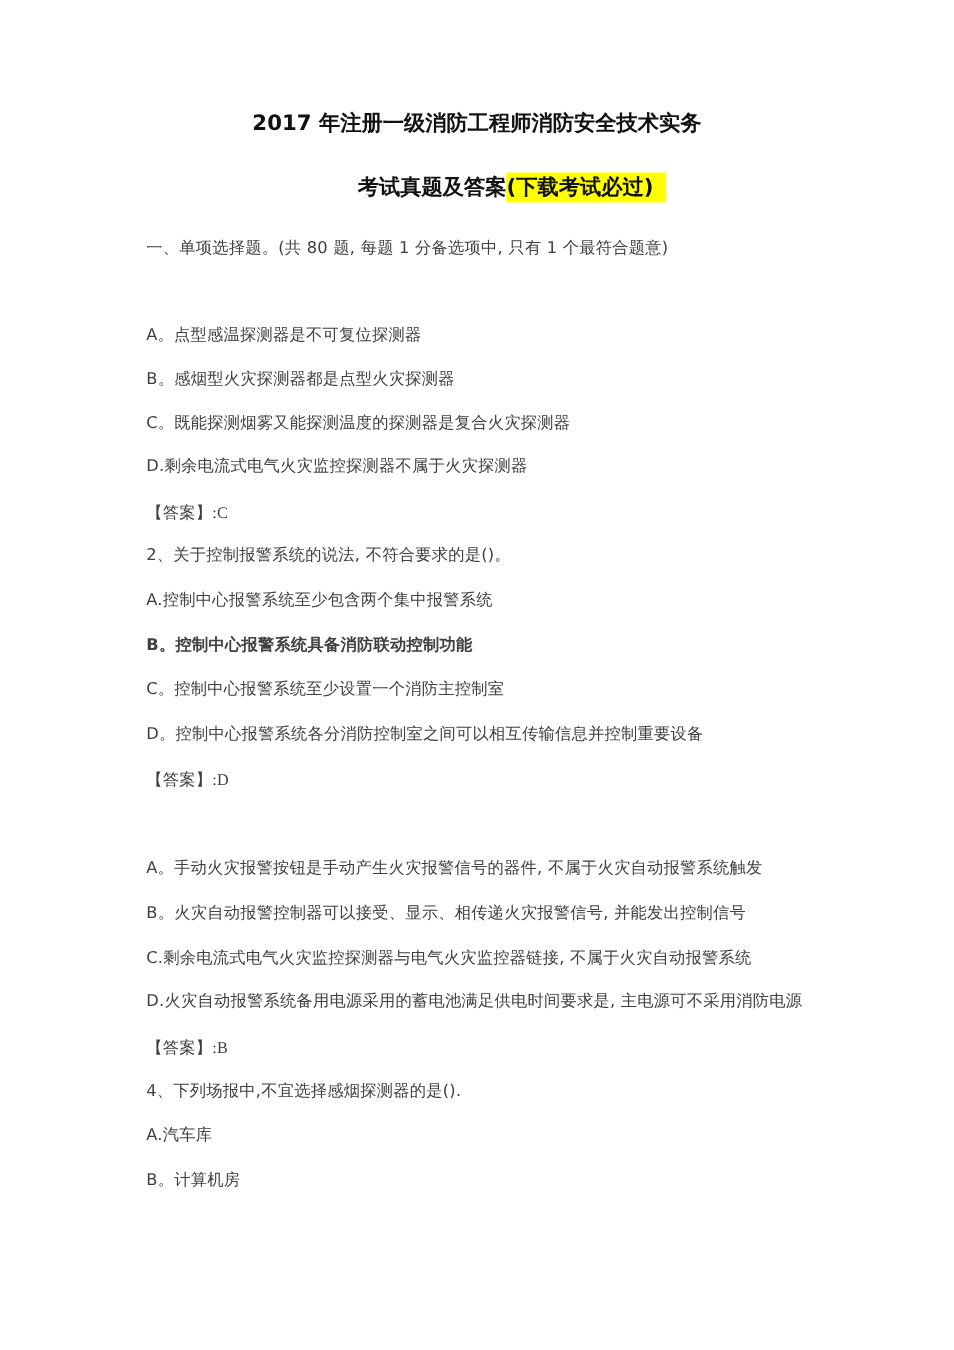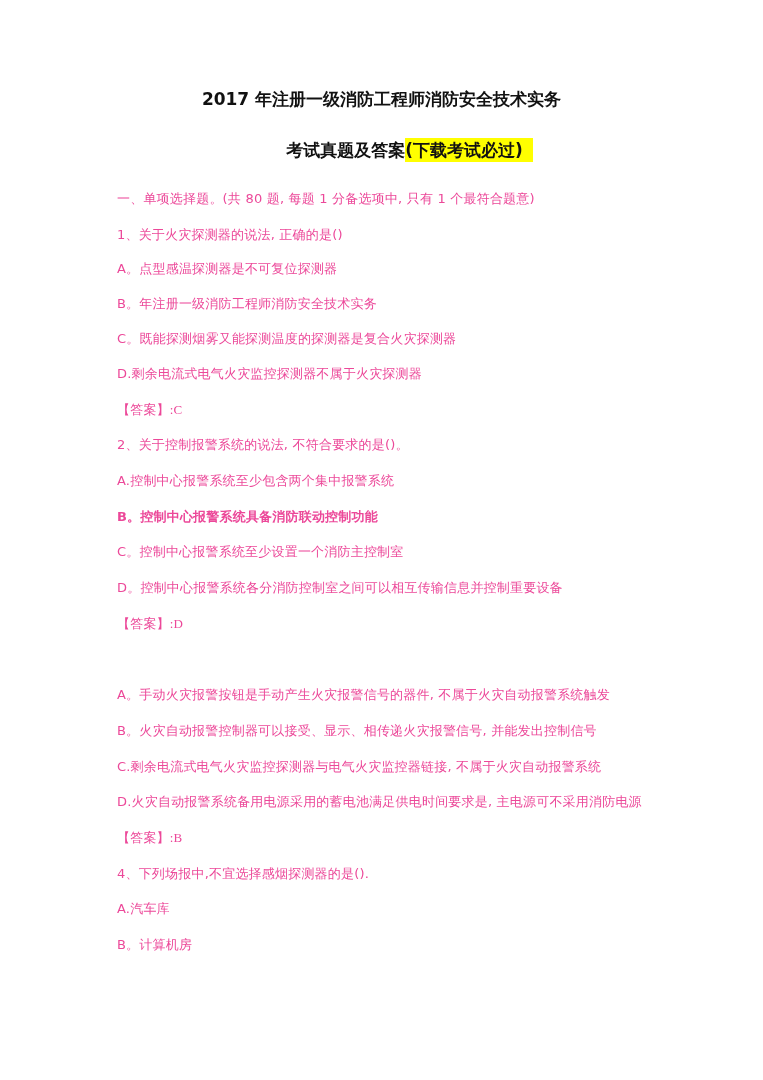--- a/index.html
+++ b/index.html
@@ -37,21 +37,21 @@
     .hl {
       background: #ffff00;
       padding: 2px 10px 2px 0;
     }
     .line {
       position: absolute;
       left: 117px;
       font-size: 13px;
       line-height: 18px;
       white-space: nowrap;
-      color: #ec4899;
+      color: #404040;
       letter-spacing: 0.2px;
     }
     .answer {
       font-family: "Liberation Serif", "DejaVu Serif", serif;
     }
   </style>
 </head>
 <body>
 
 <div class="page">
@@ -59,23 +59,22 @@
   <div class="title-line" style="top:88px;">
     <span>2017 年注册一级消防工程师消防安全技术实务</span>
   </div>
 
   <div class="title-line" style="top:139px;margin-left:28px;">
     <span>考试真题及答案</span><span class="hl">(下载考试必过)</span>
   </div>
 
   <div class="line" style="top:190px;">一、单项选择题。(共 80 题, 每题 1 分备选项中, 只有 1 个最符合题意)</div>
 
-  <div class="line" style="top:226px;">1、关于火灾探测器的说法, 正确的是()</div>
   <div class="line" style="top:260px;">A。点型感温探测器是不可复位探测器</div>
-  <div class="line" style="top:295px;">B。年注册一级消防工程师消防安全技术实务</div>
+  <div class="line" style="top:295px;">B。感烟型火灾探测器都是点型火灾探测器</div>
   <div class="line" style="top:330px;">C。既能探测烟雾又能探测温度的探测器是复合火灾探测器</div>
   <div class="line" style="top:365px;">D.剩余电流式电气火灾监控探测器不属于火灾探测器</div>
   <div class="line answer" style="top:401px;">【答案】:C</div>
 
   <div class="line" style="top:436px;">2、关于控制报警系统的说法, 不符合要求的是()。</div>
   <div class="line" style="top:472px;">A.控制中心报警系统至少包含两个集中报警系统</div>
   <div class="line" style="top:508px;font-weight:bold;">B。控制中心报警系统具备消防联动控制功能</div>
   <div class="line" style="top:579px;">D。控制中心报警系统各分消防控制室之间可以相互传输信息并控制重要设备</div>
   <div class="line" style="top:543px;">C。控制中心报警系统至少设置一个消防主控制室</div>
   <div class="line answer" style="top:615px;">【答案】:D</div>

